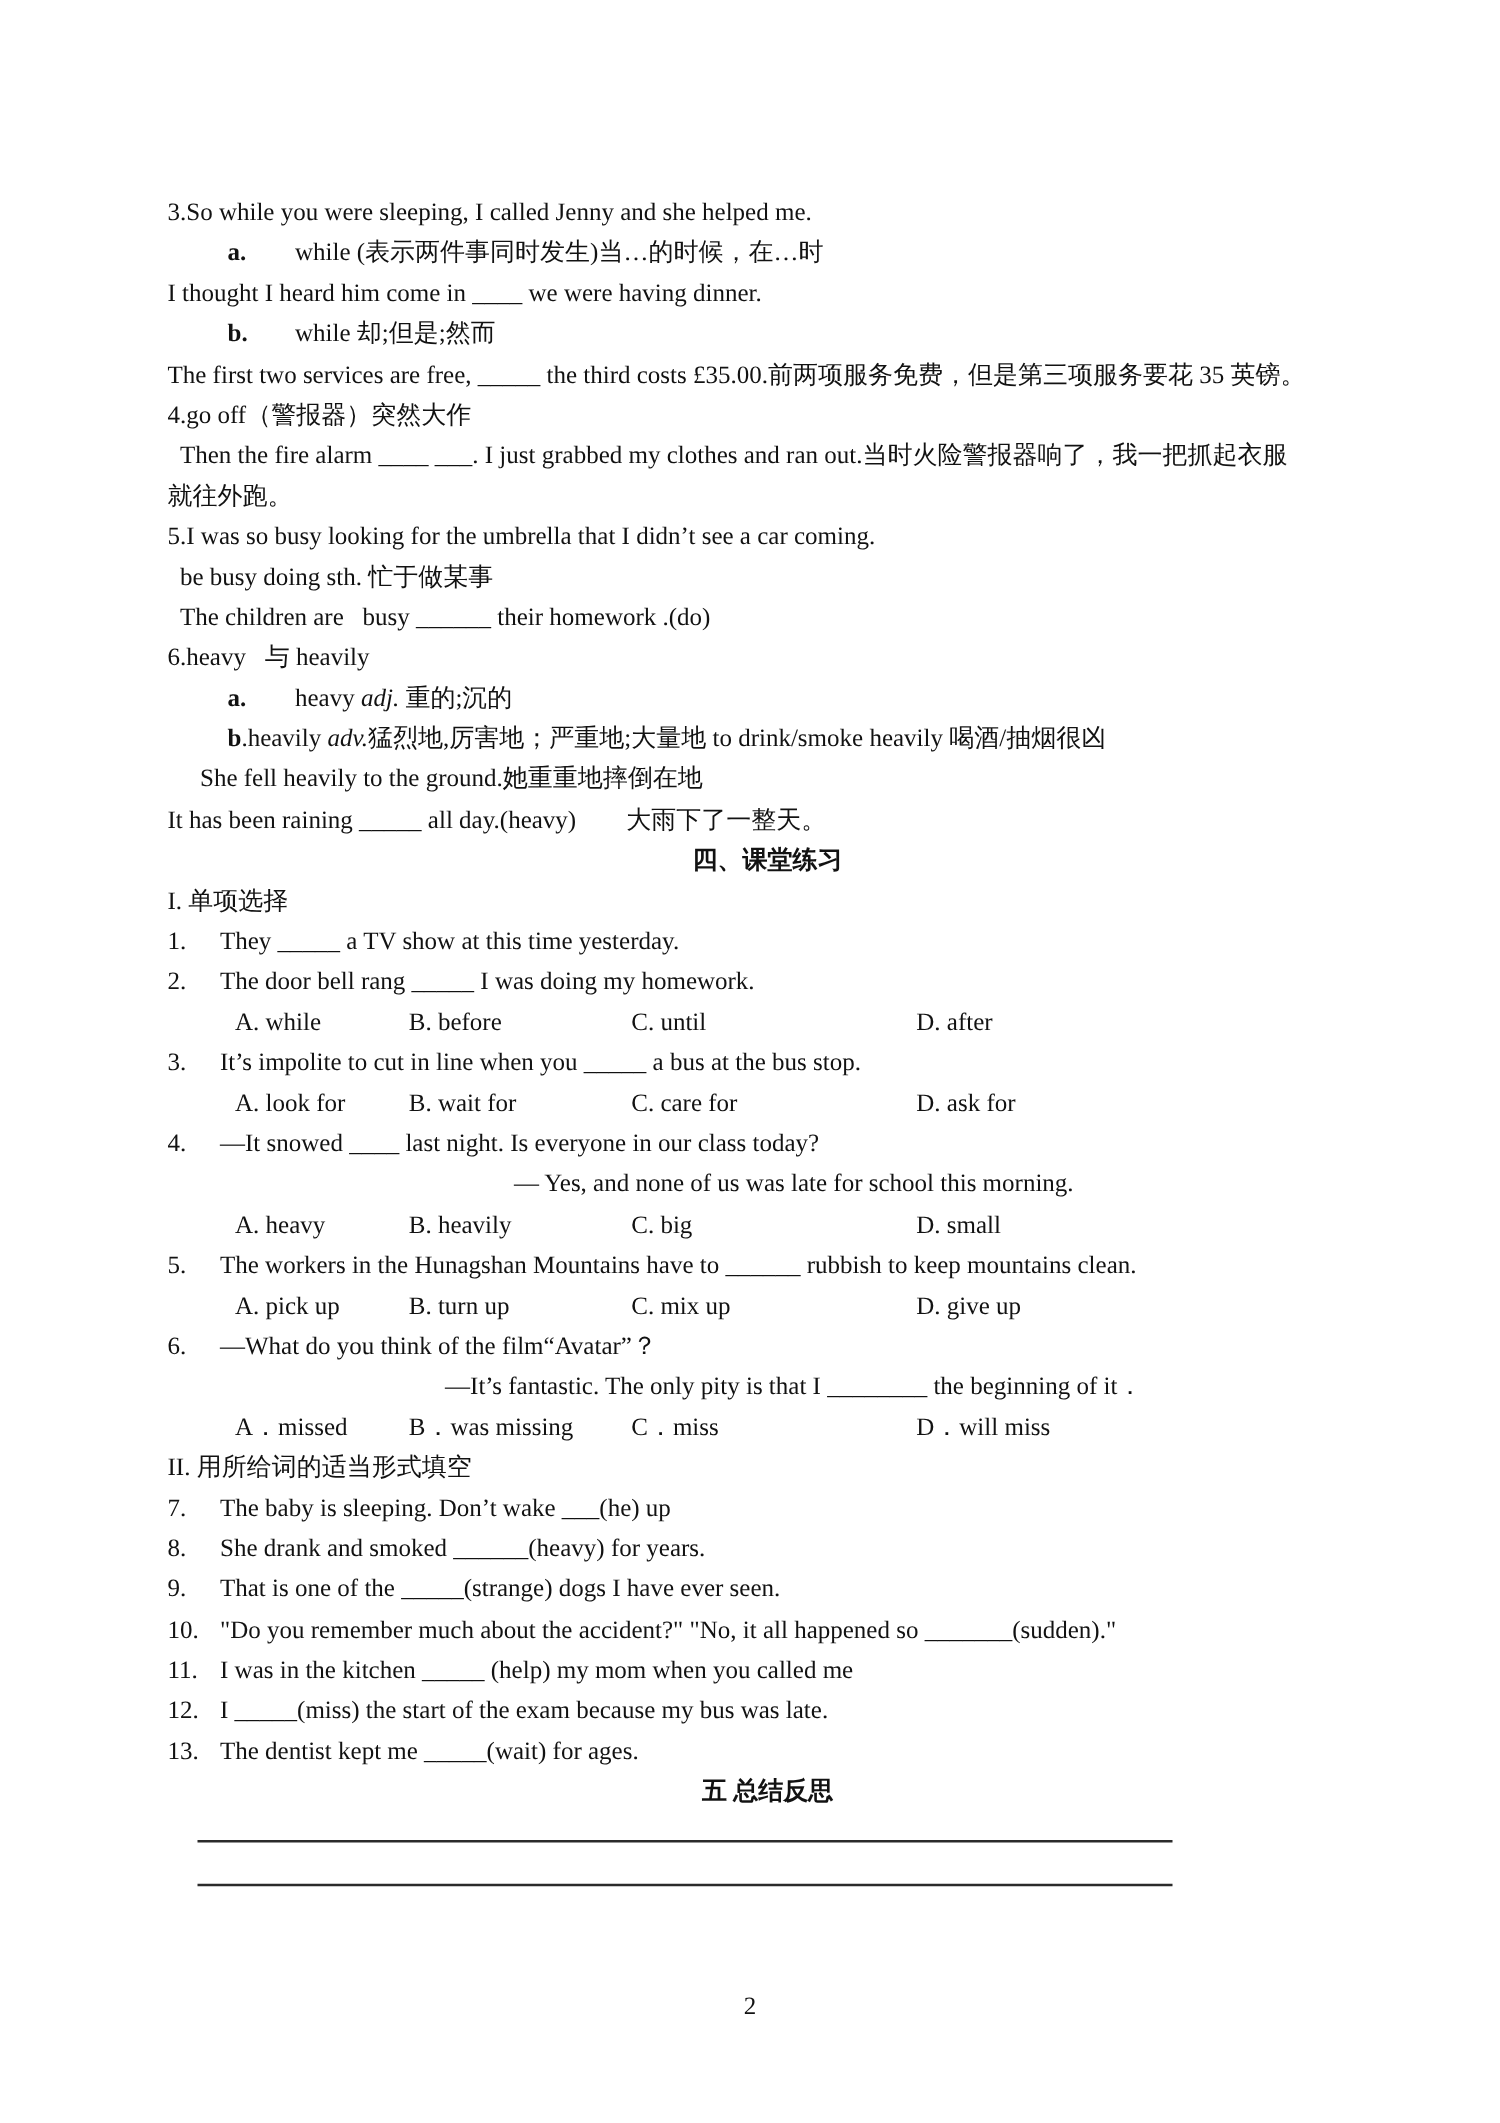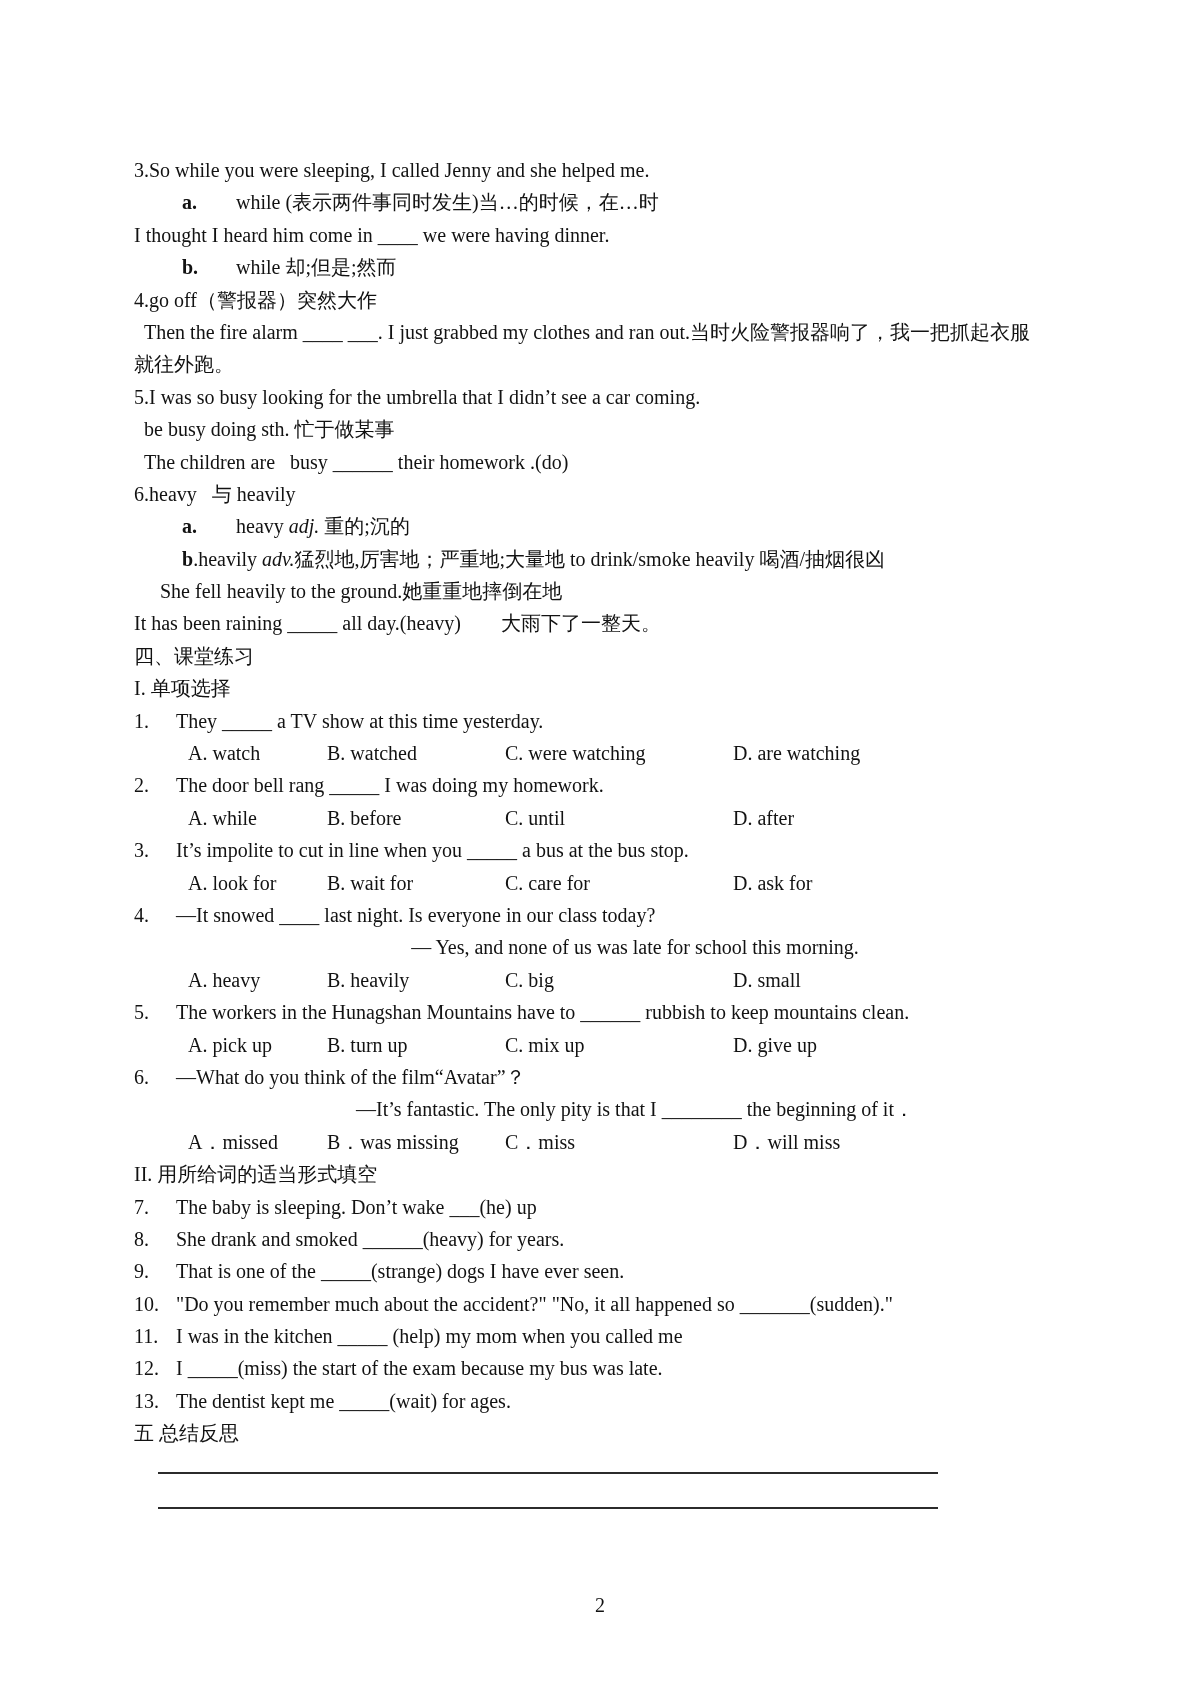--- a/index.html
+++ b/index.html
@@ -25,21 +25,21 @@
     height: 32.4px;
     white-space: nowrap;
   }
   .b { font-weight: bold; }
   .i { font-style: italic; }
   .ind1 { padding-left: 10px; font-family: Liberation Serif, serif; }   
   .ind2 { padding-left: 26px; }   
   .inda { padding-left: 48px; }   
   .lbl  { display: inline-block; min-width: 38px; }
   .lblt { margin-right: 16px; }
-  .sechead { font-weight: normal; }
+  .sechead { font-weight: bold; text-align: center; }
   .q { display: flex; }
   .qnum { width: 42px; flex: none; }
   .qtext { flex: 1 1 auto; white-space: nowrap; }
   .q2nd { padding-left: 42px; text-align: center; }
   .opts {
     margin-left: 54px;
     display: grid;
     grid-template-columns: 139px 178px 228px auto;
     white-space: nowrap;
   }
@@ -66,20 +66,21 @@
   <div class="content">
 
     <div class="line">3.So while you were sleeping, I called Jenny and she helped me.</div>
     <div class="line inda">
       <span class="b lbl lblt">a.</span><span>while (表示两件事同时发生)当…的时候，在…时</span>
     </div>
     <div class="line">I thought I heard him come in ____ we were having dinner.</div>
     <div class="line inda">
       <span class="b lbl lblt">b.</span><span>while 却;但是;然而</span>
     </div>
+    <div class="line">The first two services are free, _____ the third costs £35.00.前两项服务免费，但是第三项服务要花 35 英镑。</div>
     <div class="line">4.go off（警报器）突然大作</div>
     <div class="line ind1">Then the fire alarm ____ ___. I just grabbed my clothes and ran out.当时火险警报器响了，我一把抓起衣服</div>
     <div class="line">就往外跑。</div>
     <div class="line">5.I was so busy looking for the umbrella that I didn’t see a car coming.</div>
     <div class="line ind1">be busy doing sth.  忙于做某事</div>
     <div class="line ind1">The children are  busy ______ their homework .(do)</div>
     <div class="line">6.heavy  与 heavily</div>
     <div class="line inda">
       <span class="b lbl lblt">a.</span><span>heavy </span><span class="i">adj.</span><span> 重的;沉的</span>
     </div>
@@ -88,26 +89,20 @@
     </div>
     <div class="line ind2">She fell heavily to the ground.她重重地摔倒在地</div>
     <div class="line">It has been raining _____ all day.(heavy)　　大雨下了一整天。</div>
 
     <div class="line sechead">四、课堂练习</div>
     <div class="line">I. 单项选择</div>
 
     <div class="line q">
       <span class="qnum">1.</span>
         <span class="qtext">They _____ a TV show at this time yesterday.</span>
-    </div>
-    <div class="line opts">
-      <span>A. watch</span>
-        <span>B. watched</span>
-        <span>C. were watching</span>
-        <span>D. are watching</span>
     </div>
 
     <div class="line q">
       <span class="qnum">2.</span>
         <span class="qtext">The door bell rang _____ I was doing my homework.</span>
     </div>
     <div class="line opts">
       <span>A. while</span>
         <span>B. before</span>
         <span>C. until</span>

